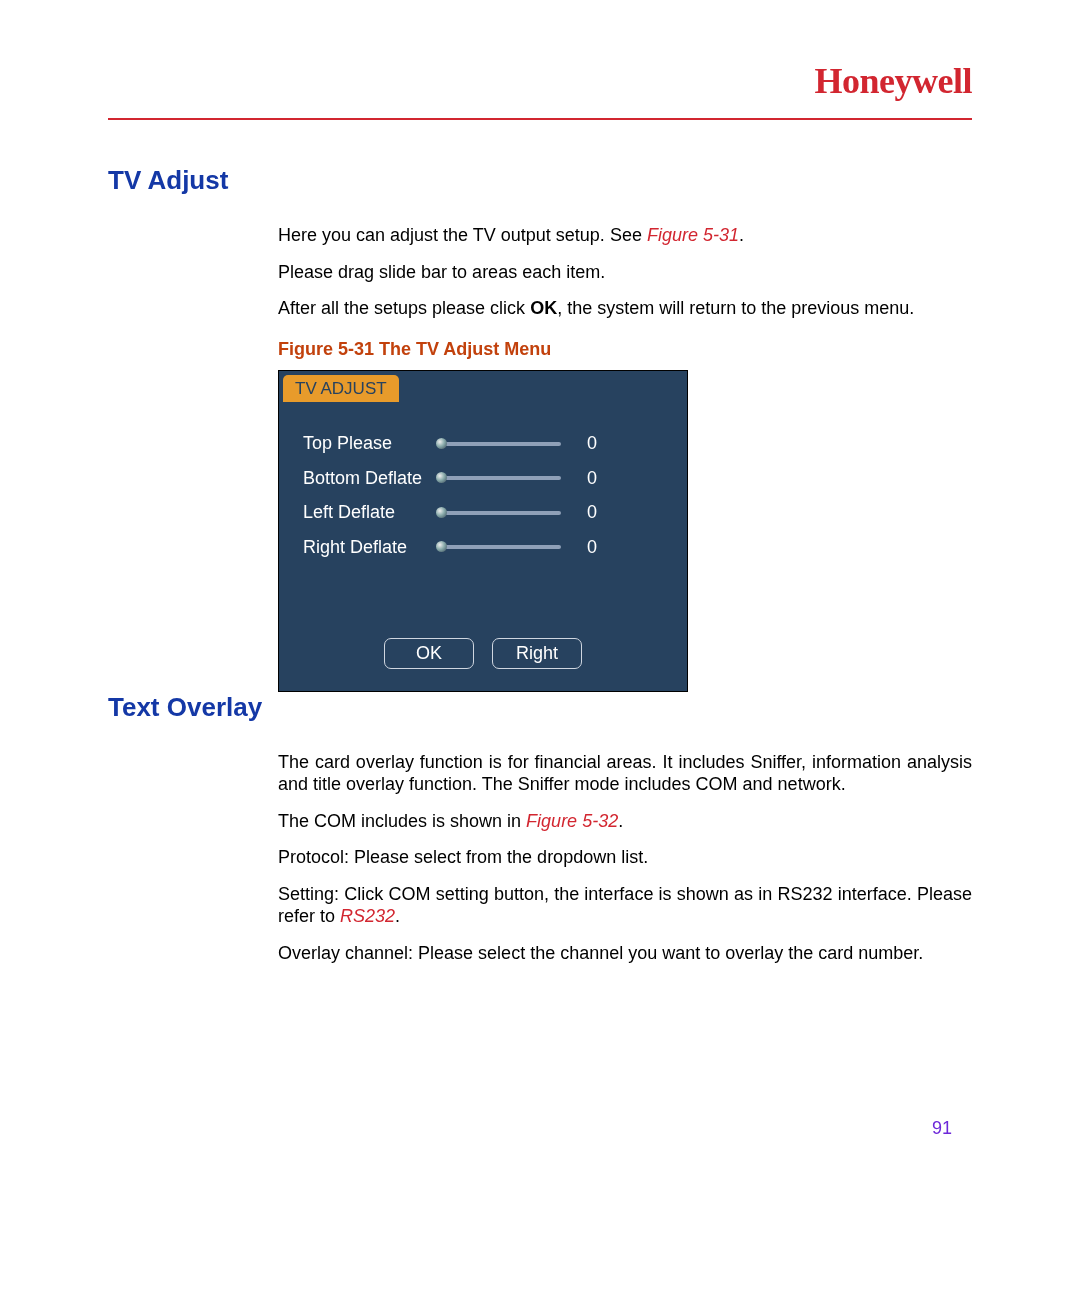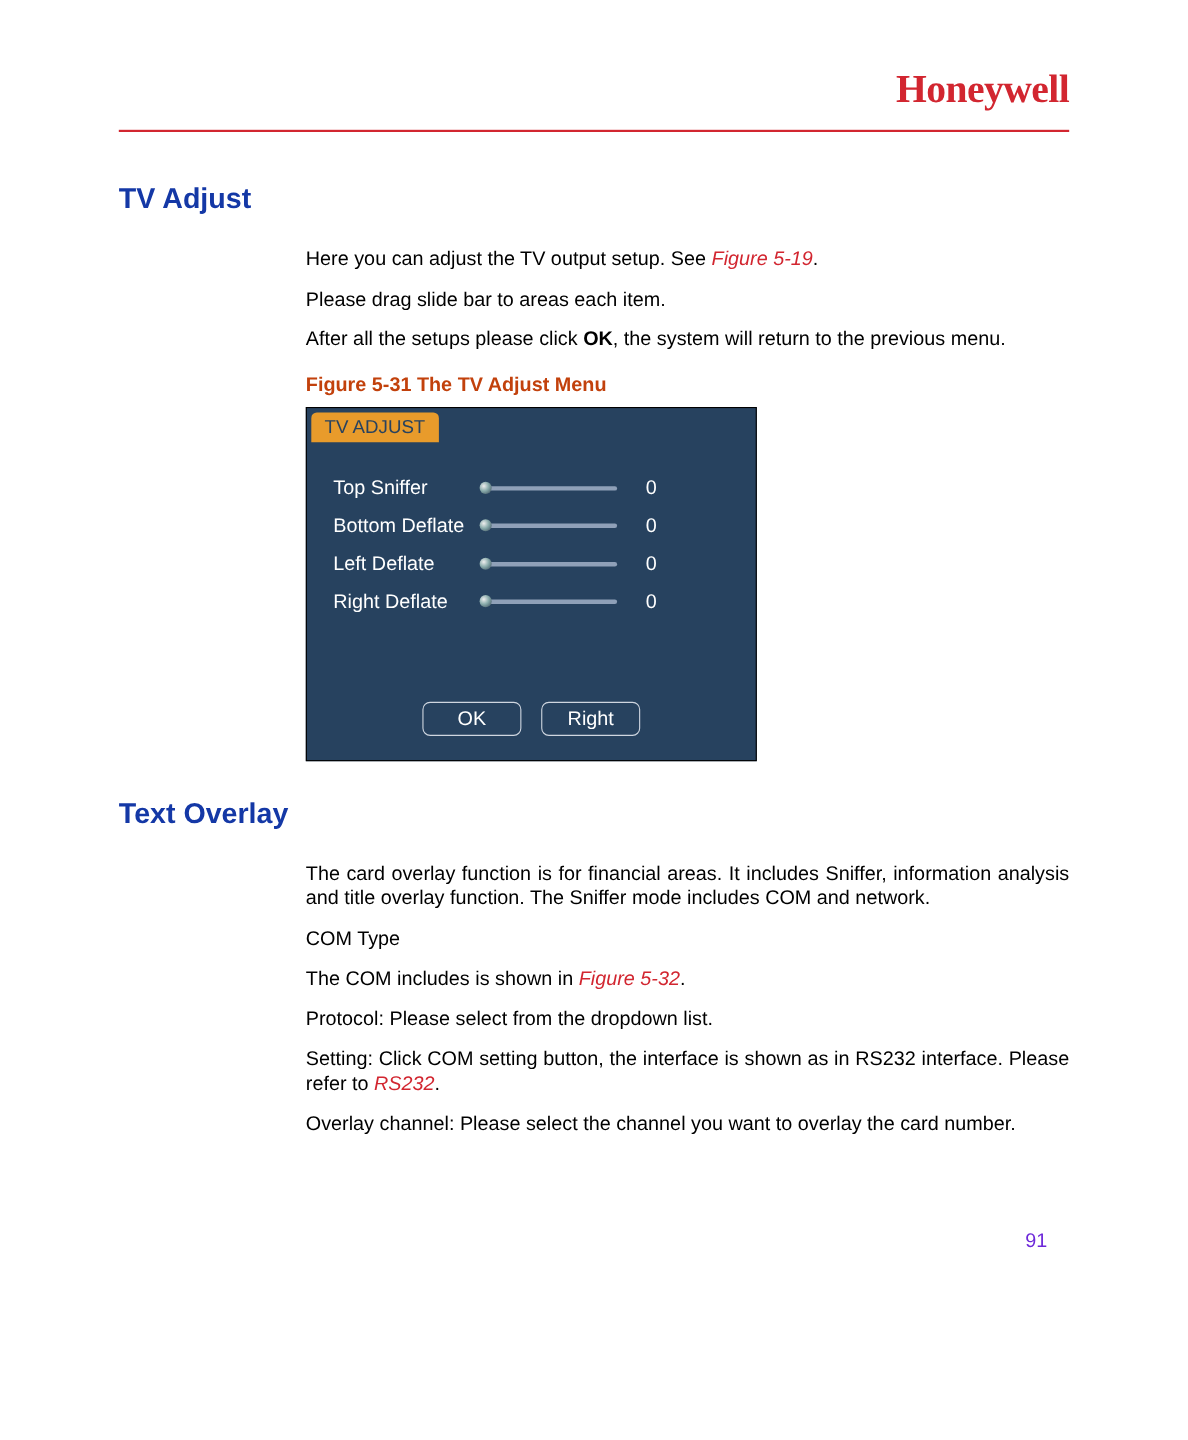--- a/index.html
+++ b/index.html
@@ -125,48 +125,48 @@
       text-align: center;
       font-family: Arial, sans-serif;
     }
     .page-number {
       position: absolute;
       right: 128px;
       bottom: 170px;
       font-size: 18px;
       color: #6d28d9;
     }
-    .second-section { margin-top: 32px; }
+    .second-section { }
   </style>
 </head>
 <body>
 
 <div class="page">
   <div class="header-row">
     <span class="brand">Honeywell</span>
   </div>
 
   <div>
     <h2 class="section-heading">TV Adjust</h2>
     <div class="body-block">
       <p>
-        <span>Here you can adjust the TV output setup. See </span><span class="figref">Figure 5-19</span><span>.</span>
+        <span>Here you can adjust the TV output setup. See </span><span class="figref">Figure 5-31</span><span>.</span>
       </p>
       <p>Please drag slide bar to areas each item.</p>
       <p>
         <span>After all the setups please click </span><b>OK</b><span>, the system will return to the previous menu.</span>
       </p>
 
       <div class="figure-caption">Figure 5-31 The TV Adjust Menu</div>
 
       <div class="menu-screenshot">
         <div class="menu-tab">TV ADJUST</div>
         <div class="menu-body">
           <div class="slider-row">
-            <span class="slider-label">Top Sniffer</span>
+            <span class="slider-label">Top Please</span>
             <div class="slider-track">
                 <div class="slider-thumb"></div>
               </div>
             <span class="slider-value">0</span>
           </div>
           <div class="slider-row">
             <span class="slider-label">Bottom Deflate</span>
             <div class="slider-track">
                 <div class="slider-thumb"></div>
               </div>
@@ -193,21 +193,20 @@
           </div>
         </div>
       </div>
     </div>
   </div>
 
   <div class="second-section">
     <h2 class="section-heading">Text Overlay</h2>
     <div class="body-block">
       <p>The card overlay function is for financial areas. It includes Sniffer, information analysis and title overlay function. The Sniffer mode includes COM and network.</p>
-      <p>COM Type</p>
       <p>
         <span>The COM includes is shown in </span><span class="figref">Figure 5-32</span><span>.</span>
       </p>
       <p>Protocol: Please select from the dropdown list.</p>
       <p>
         <span>Setting: Click COM setting button, the interface is shown as in RS232 interface. Please refer to </span><span class="figref">RS232</span><span>.</span>
       </p>
       <p>Overlay channel: Please select the channel you want to overlay the card number.</p>
     </div>
   </div>

